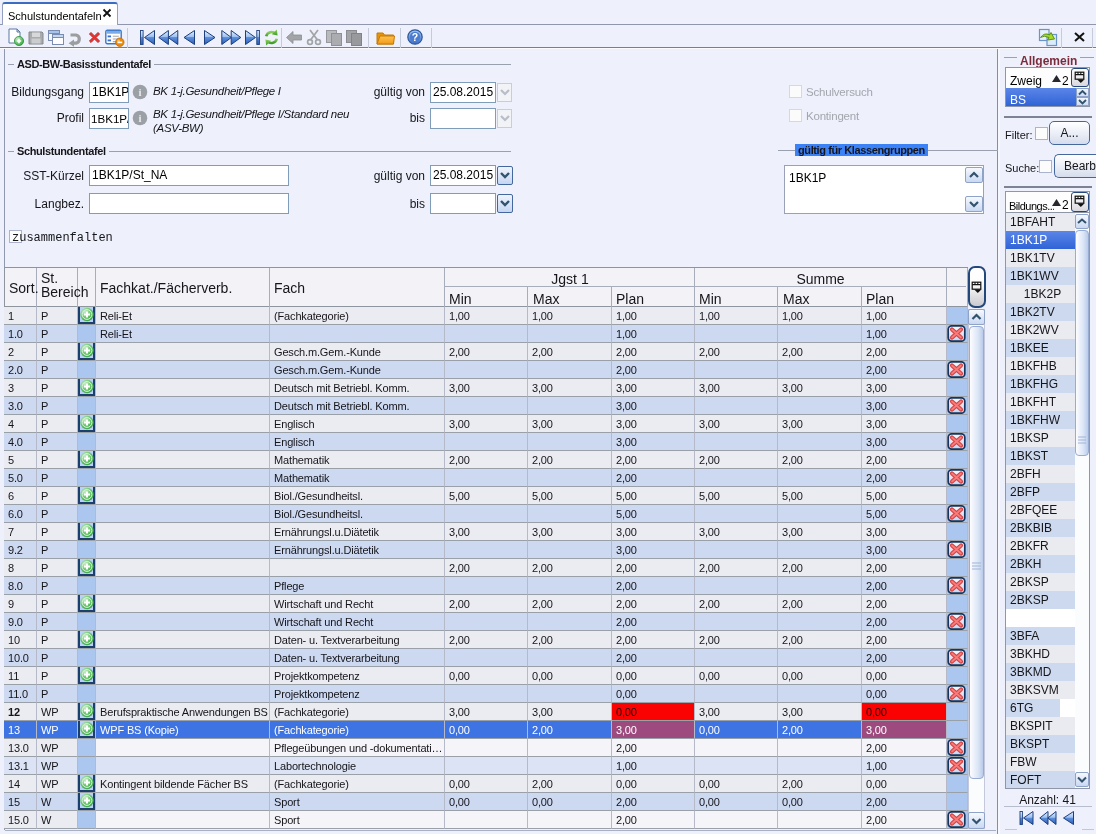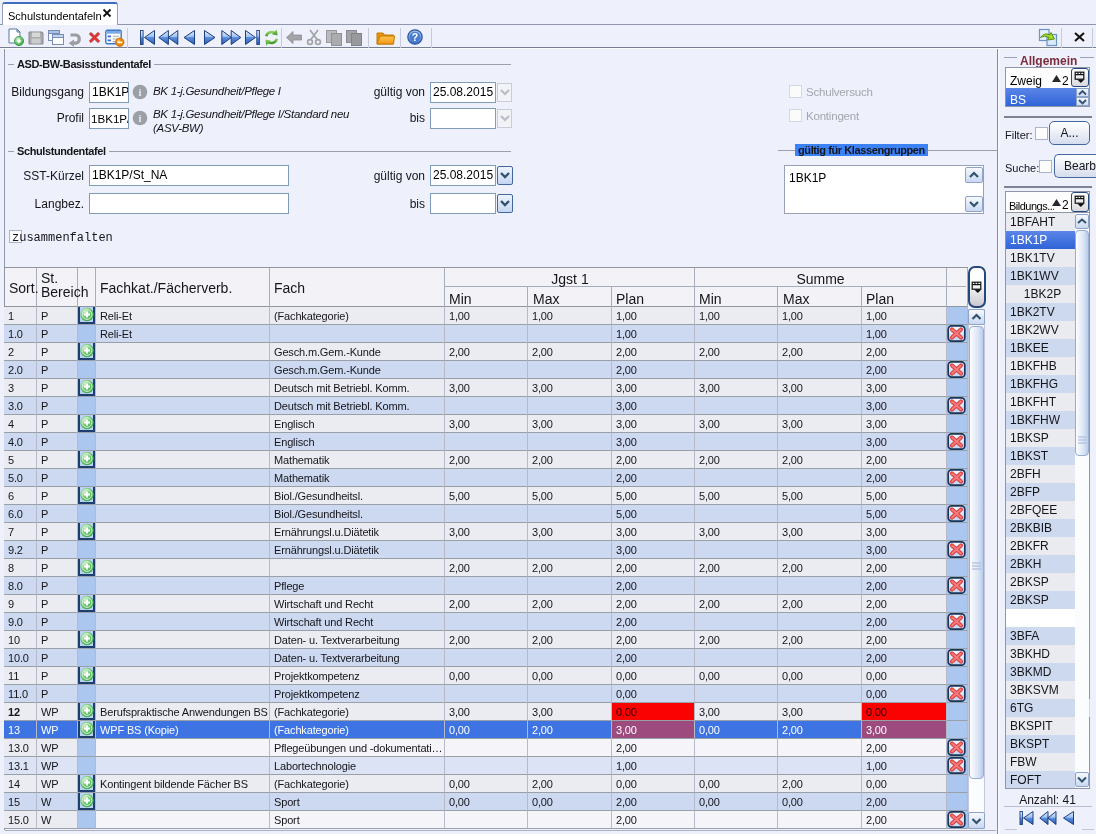--- a/index.html
+++ b/index.html
@@ -976,21 +976,21 @@
     <div class="navrow" style="position:absolute;left:0;top:306px;width:69px;background:#cdd9ef;">2BKBIB</div>
     <div class="navrow" style="position:absolute;left:0;top:324px;width:69px;background:#eaeaf1;">2BKFR</div>
     <div class="navrow" style="position:absolute;left:0;top:342px;width:69px;background:#cdd9ef;">2BKH</div>
     <div class="navrow" style="position:absolute;left:0;top:360px;width:69px;background:#eaeaf1;">2BKSP</div>
     <div class="navrow" style="position:absolute;left:0;top:378px;width:69px;background:#cdd9ef;">2BKSP</div>
     <div class="navrow" style="position:absolute;left:0;top:416px;width:69px;background:#eaeaf1;">2BKWI</div>
     <div class="navrow" style="position:absolute;left:0;top:414px;width:69px;background:#cdd9ef;">3BFA</div>
     <div class="navrow" style="position:absolute;left:0;top:432px;width:69px;background:#eaeaf1;">3BKHD</div>
     <div class="navrow" style="position:absolute;left:0;top:450px;width:69px;background:#cdd9ef;">3BKMD</div>
     <div class="navrow" style="position:absolute;left:0;top:468px;width:69px;background:#eaeaf1;">3BKSVM</div>
-    <div class="navrow" style="position:absolute;left:0;top:486px;width:89px;background:#cdd9ef;">6TG</div>
+    <div class="navrow" style="position:absolute;left:0;top:486px;width:54px;background:#cdd9ef;">6TG</div>
     <div class="navrow" style="position:absolute;left:0;top:504px;width:69px;background:#eaeaf1;">BKSPIT</div>
     <div class="navrow" style="position:absolute;left:0;top:522px;width:69px;background:#cdd9ef;">BKSPT</div>
     <div class="navrow" style="position:absolute;left:0;top:540px;width:69px;background:#eaeaf1;">FBW</div>
     <div class="navrow" style="position:absolute;left:0;top:558px;width:69px;background:#cdd9ef;">FOFT</div>
   </div>
 <div class="abs" style="left:1075px;top:214px;width:14px;height:574px;background:#fbfcfe;"></div>
 <div class="abs" style="left:1075px;top:214px;width:14px;height:15px;background:linear-gradient(#f6f9fe,#c9d8f2);border:1px solid #8fa3c8;border-radius:2px;"></div>
 <svg class="abs" style="left:1077px;top:218px;" width="10" height="7" viewBox="0 0 10 7">
     <path d="M1 5 L5 1.5 L9 5" fill="none" stroke="#32526e" stroke-width="2"></path>
   </svg>

